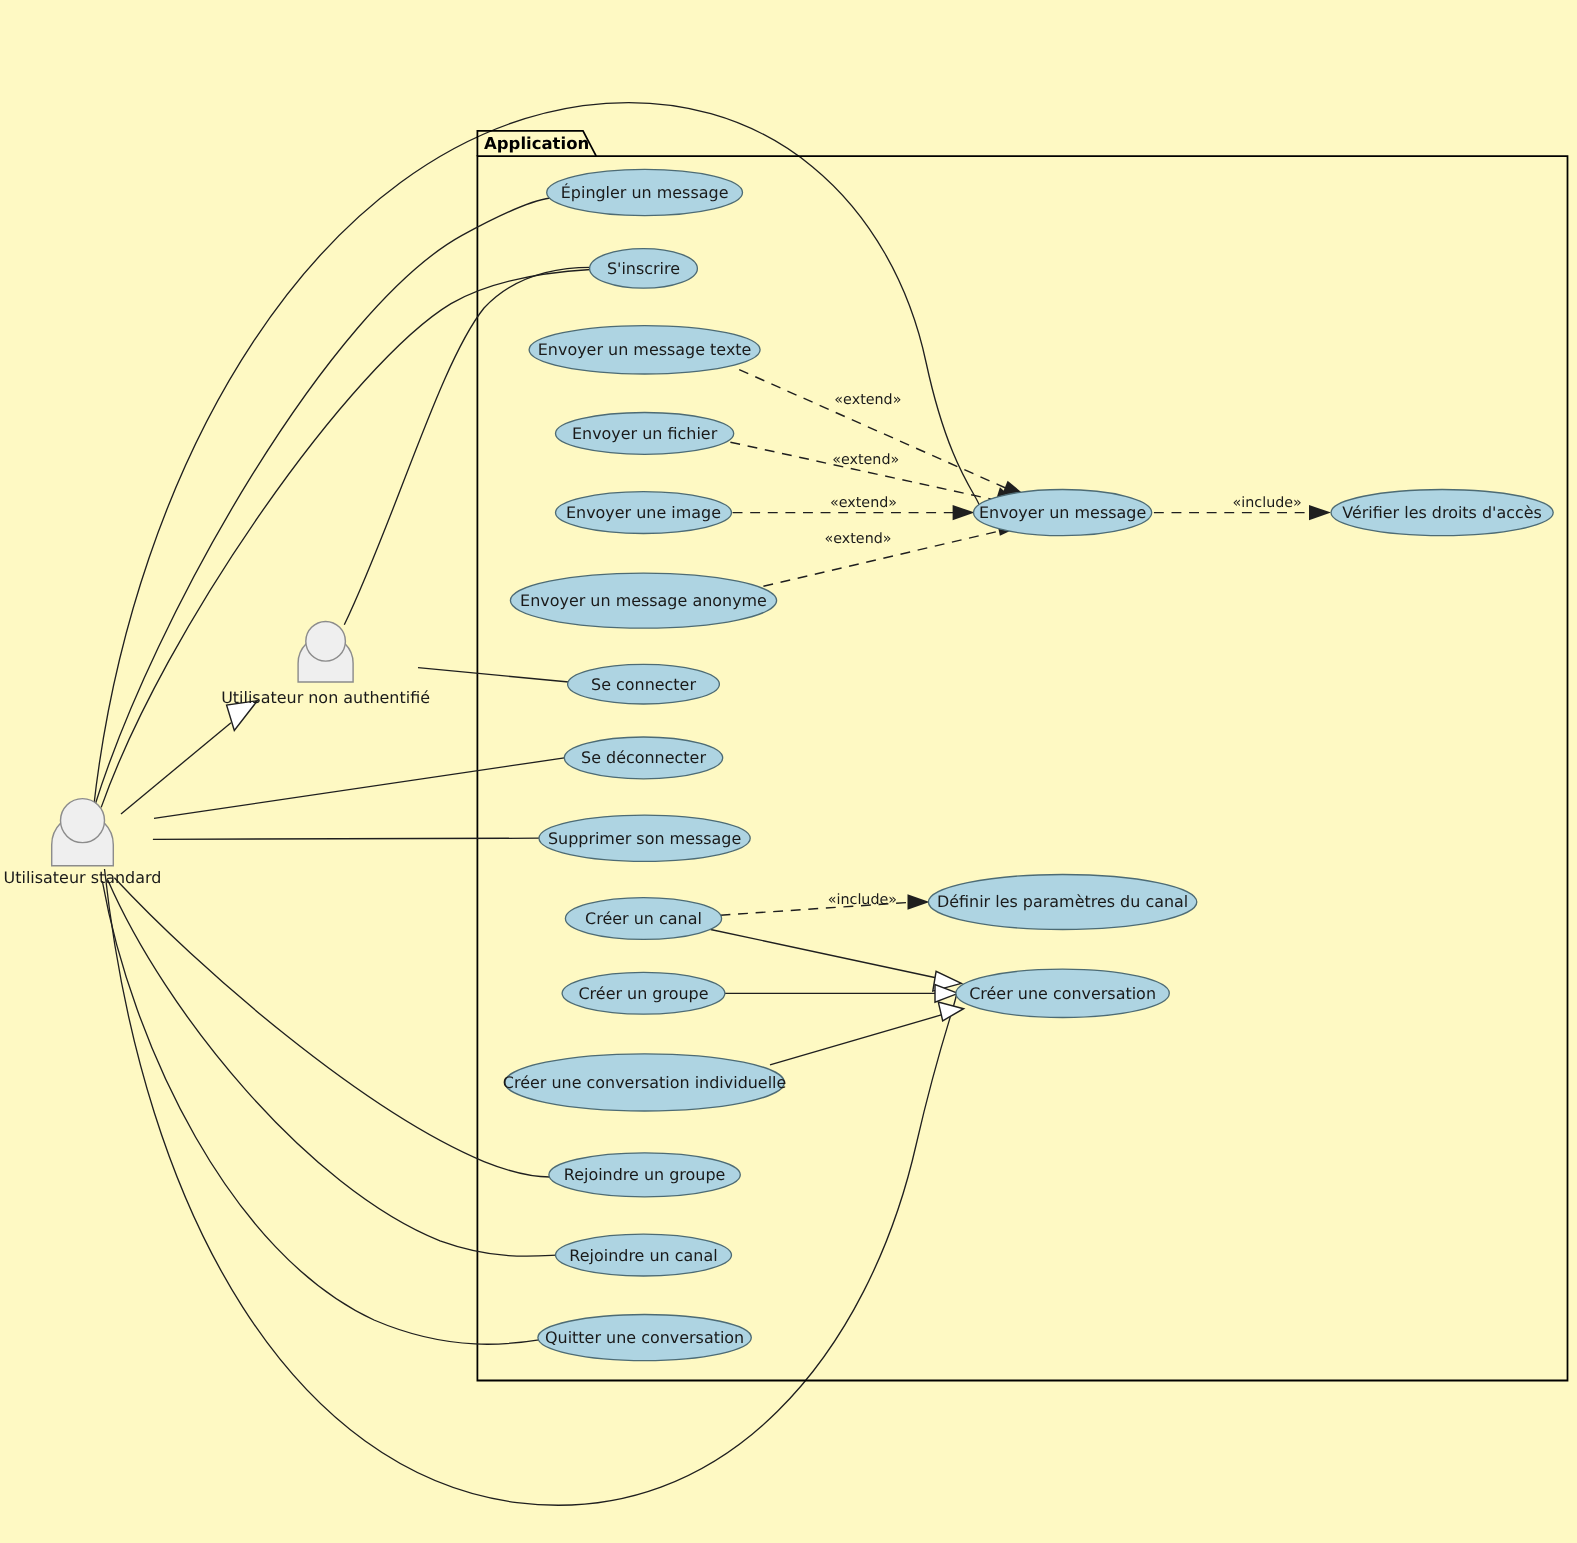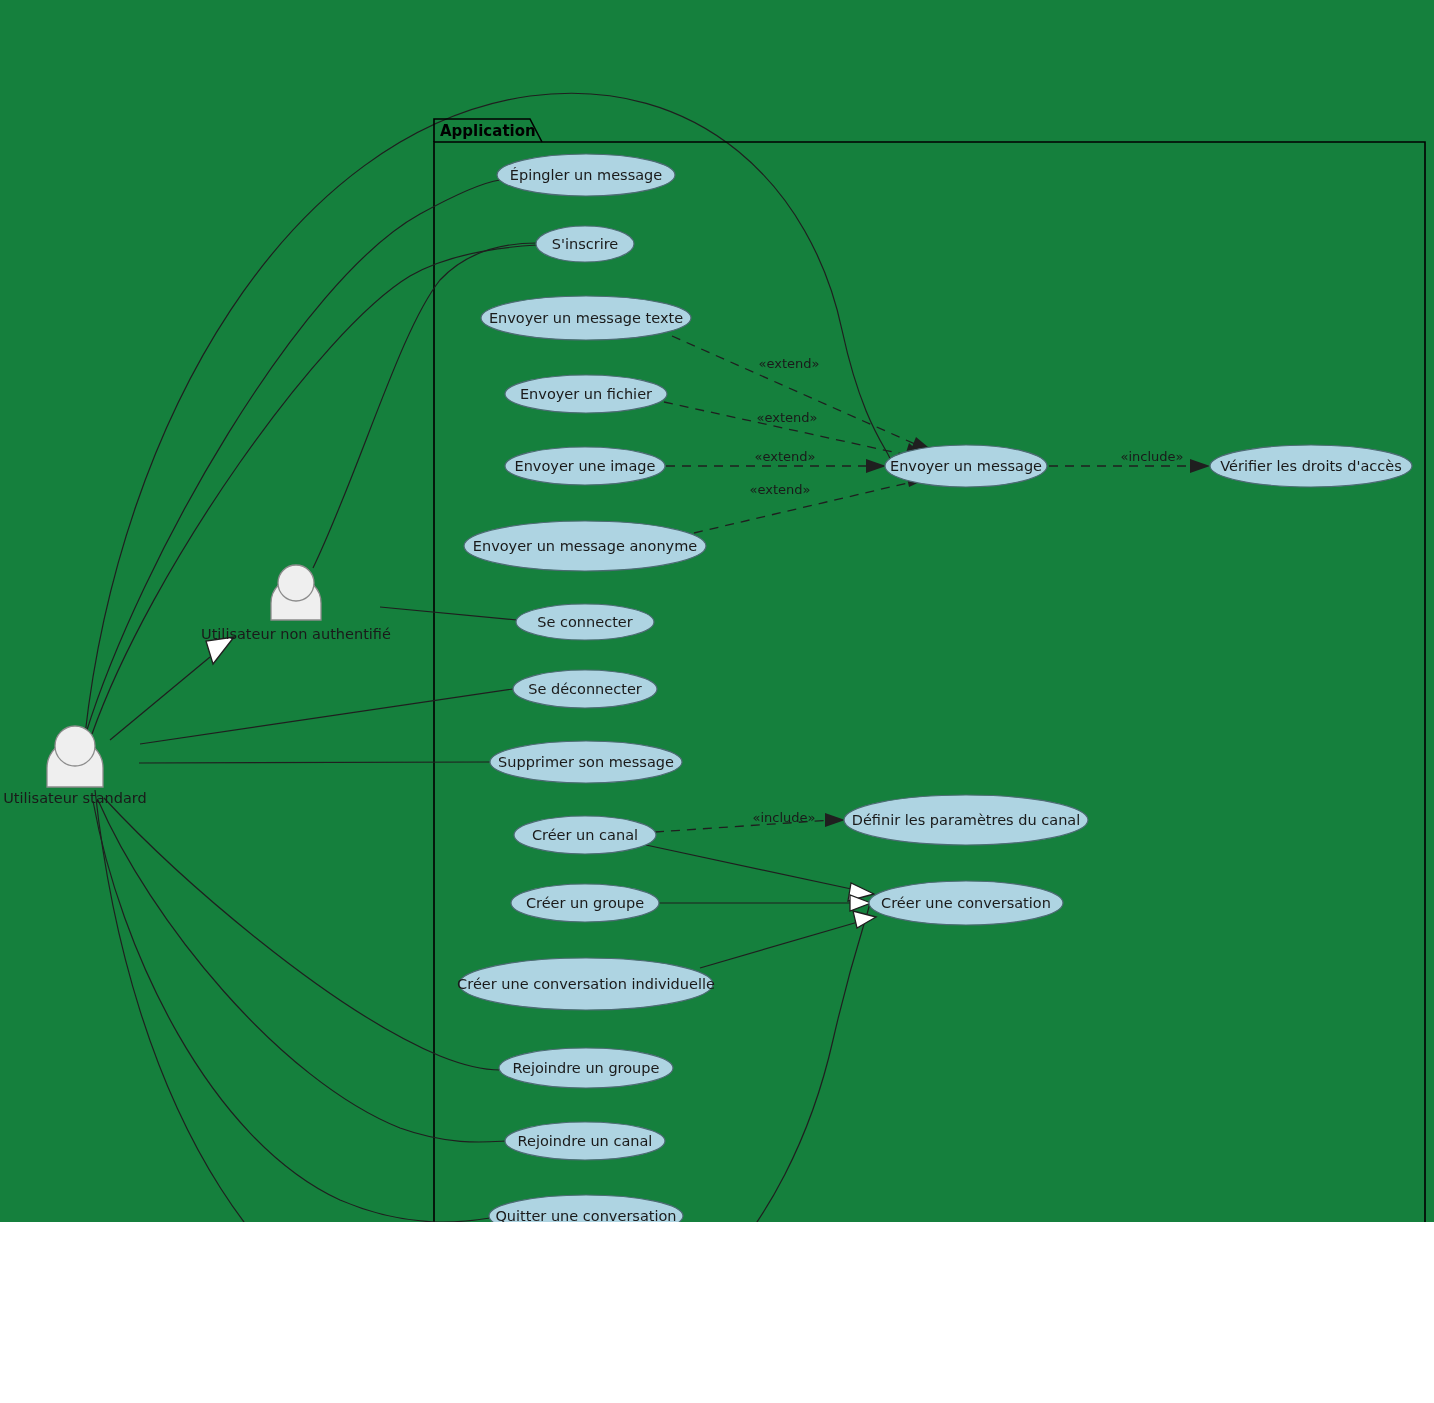--- a/index.html
+++ b/index.html
@@ -4,22 +4,22 @@
 <title>Use Case Diagram</title>
 <style>
   html, body {
     margin: 0;
     padding: 0;
     background: #ffffff;
   }
   #canvas {
     position: relative;
     width: 1434px;
-    height: 1222px;
-    background: #15803d;
+    height: 1403px;
+    background: #fef9c3;
     font-family: "DejaVu Sans", sans-serif;
     overflow: hidden;
   }
   #diagram-svg {
     position: absolute;
     top: 0;
     left: 0;
     width: 1434px;
     height: 1403px;
   }

